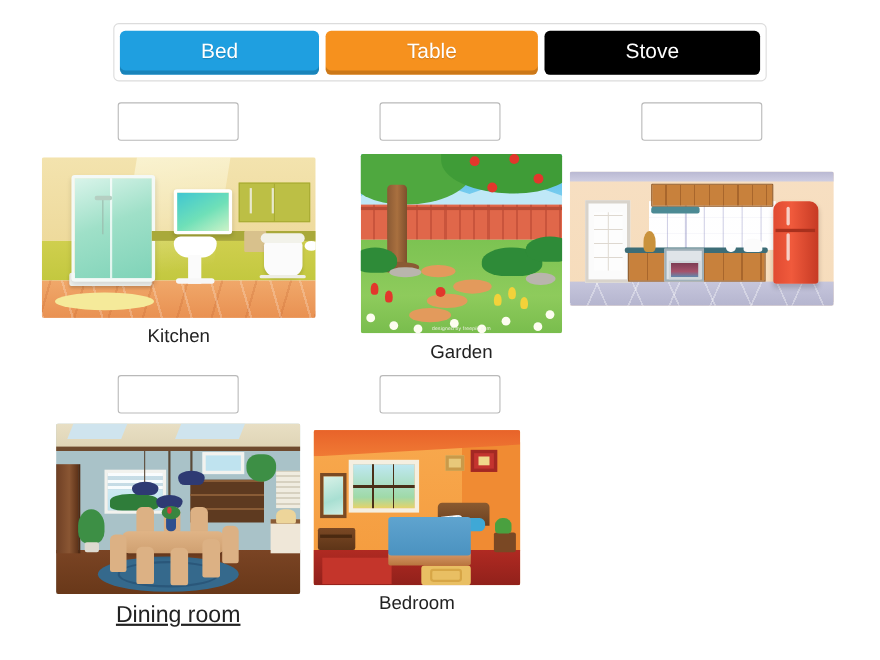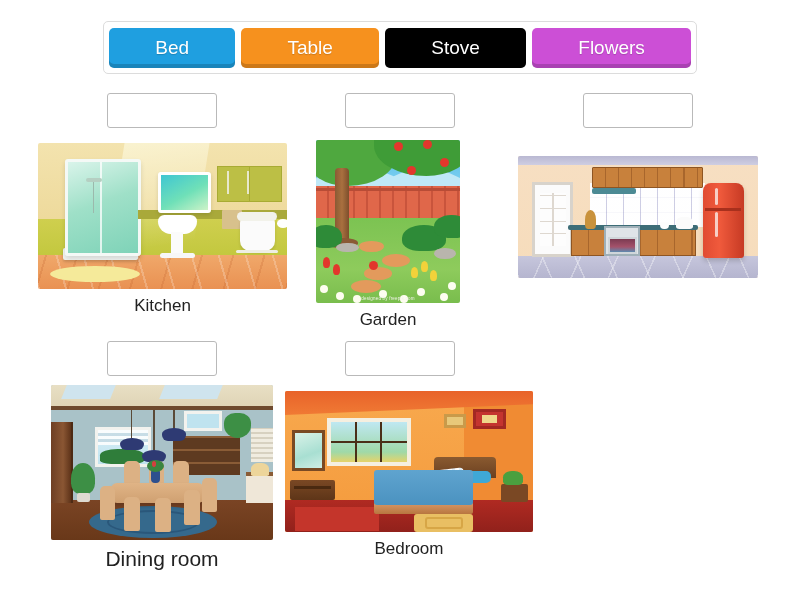--- a/index.html
+++ b/index.html
@@ -77,24 +77,24 @@
   .caption {
     text-align: center;
     font-size: 17px;
     color: #222222;
     margin-top: 7px;
     white-space: nowrap;
   }
   .caption.big { font-size: 21px; }
 
   #card-bathroom   { left: 38px;  top: 143px; width: 249px; }
-  #card-garden     { left: 316px; top: 140px; width: 144px; }
+  #card-garden     { left: 328px; top: 140px; width: 183px; }
   #card-kitchen    { left: 518px; top: 156px; width: 240px; }
-  #card-dining     { left: 51px;  top: 385px; width: 222px; }
-  #card-bedroom    { left: 285px; top: 391px; width: 248px; }
+  #card-dining     { left: 51px;  top: 385px; width: 222px; text-decoration: underline; }
+  #card-bedroom    { left: 285px; top: 391px; width: 188px; }
 
   #card-bathroom .pic { height: 146px; }
   #card-garden   .pic { height: 163px; }
   #card-kitchen  .pic { height: 122px; }
   #card-dining   .pic { height: 155px; }
   #card-bedroom  .pic { height: 141px; }
 
   
   .bath-wall-top { position:absolute; left:0; top:0; right:0; height:52%;
     background: linear-gradient(180deg,#f3e3ae 0%,#eeda9c 100%); }
@@ -348,21 +348,20 @@
     background:#c4342f; border:3px solid #a32823; box-sizing:border-box; }
   .b-frame2:after { content:""; position:absolute; inset:22%; background:#f0d78a; }
 </style>
 </head>
 <body style="background-color: rgb(255, 255, 255);">
 
 <div id="word-bank">
   <div class="tile" style="background-color: rgb(31, 159, 224);">Bed</div>
   <div class="tile" style="background-color: rgb(246, 145, 30);">Table</div>
   <div class="tile" style="background-color: #000000;">Stove</div>
-  <div class="tile" style="background-color: rgb(204, 79, 214);">Flowers</div>
 </div>
 
 <div class="drop-box" id="drop-box-1"></div>
 <div class="drop-box" id="drop-box-2"></div>
 <div class="drop-box" id="drop-box-3"></div>
 <div class="drop-box" id="drop-box-4"></div>
 <div class="drop-box" id="drop-box-5"></div>
 
 <div class="card" id="card-bathroom">
   <div class="pic">

